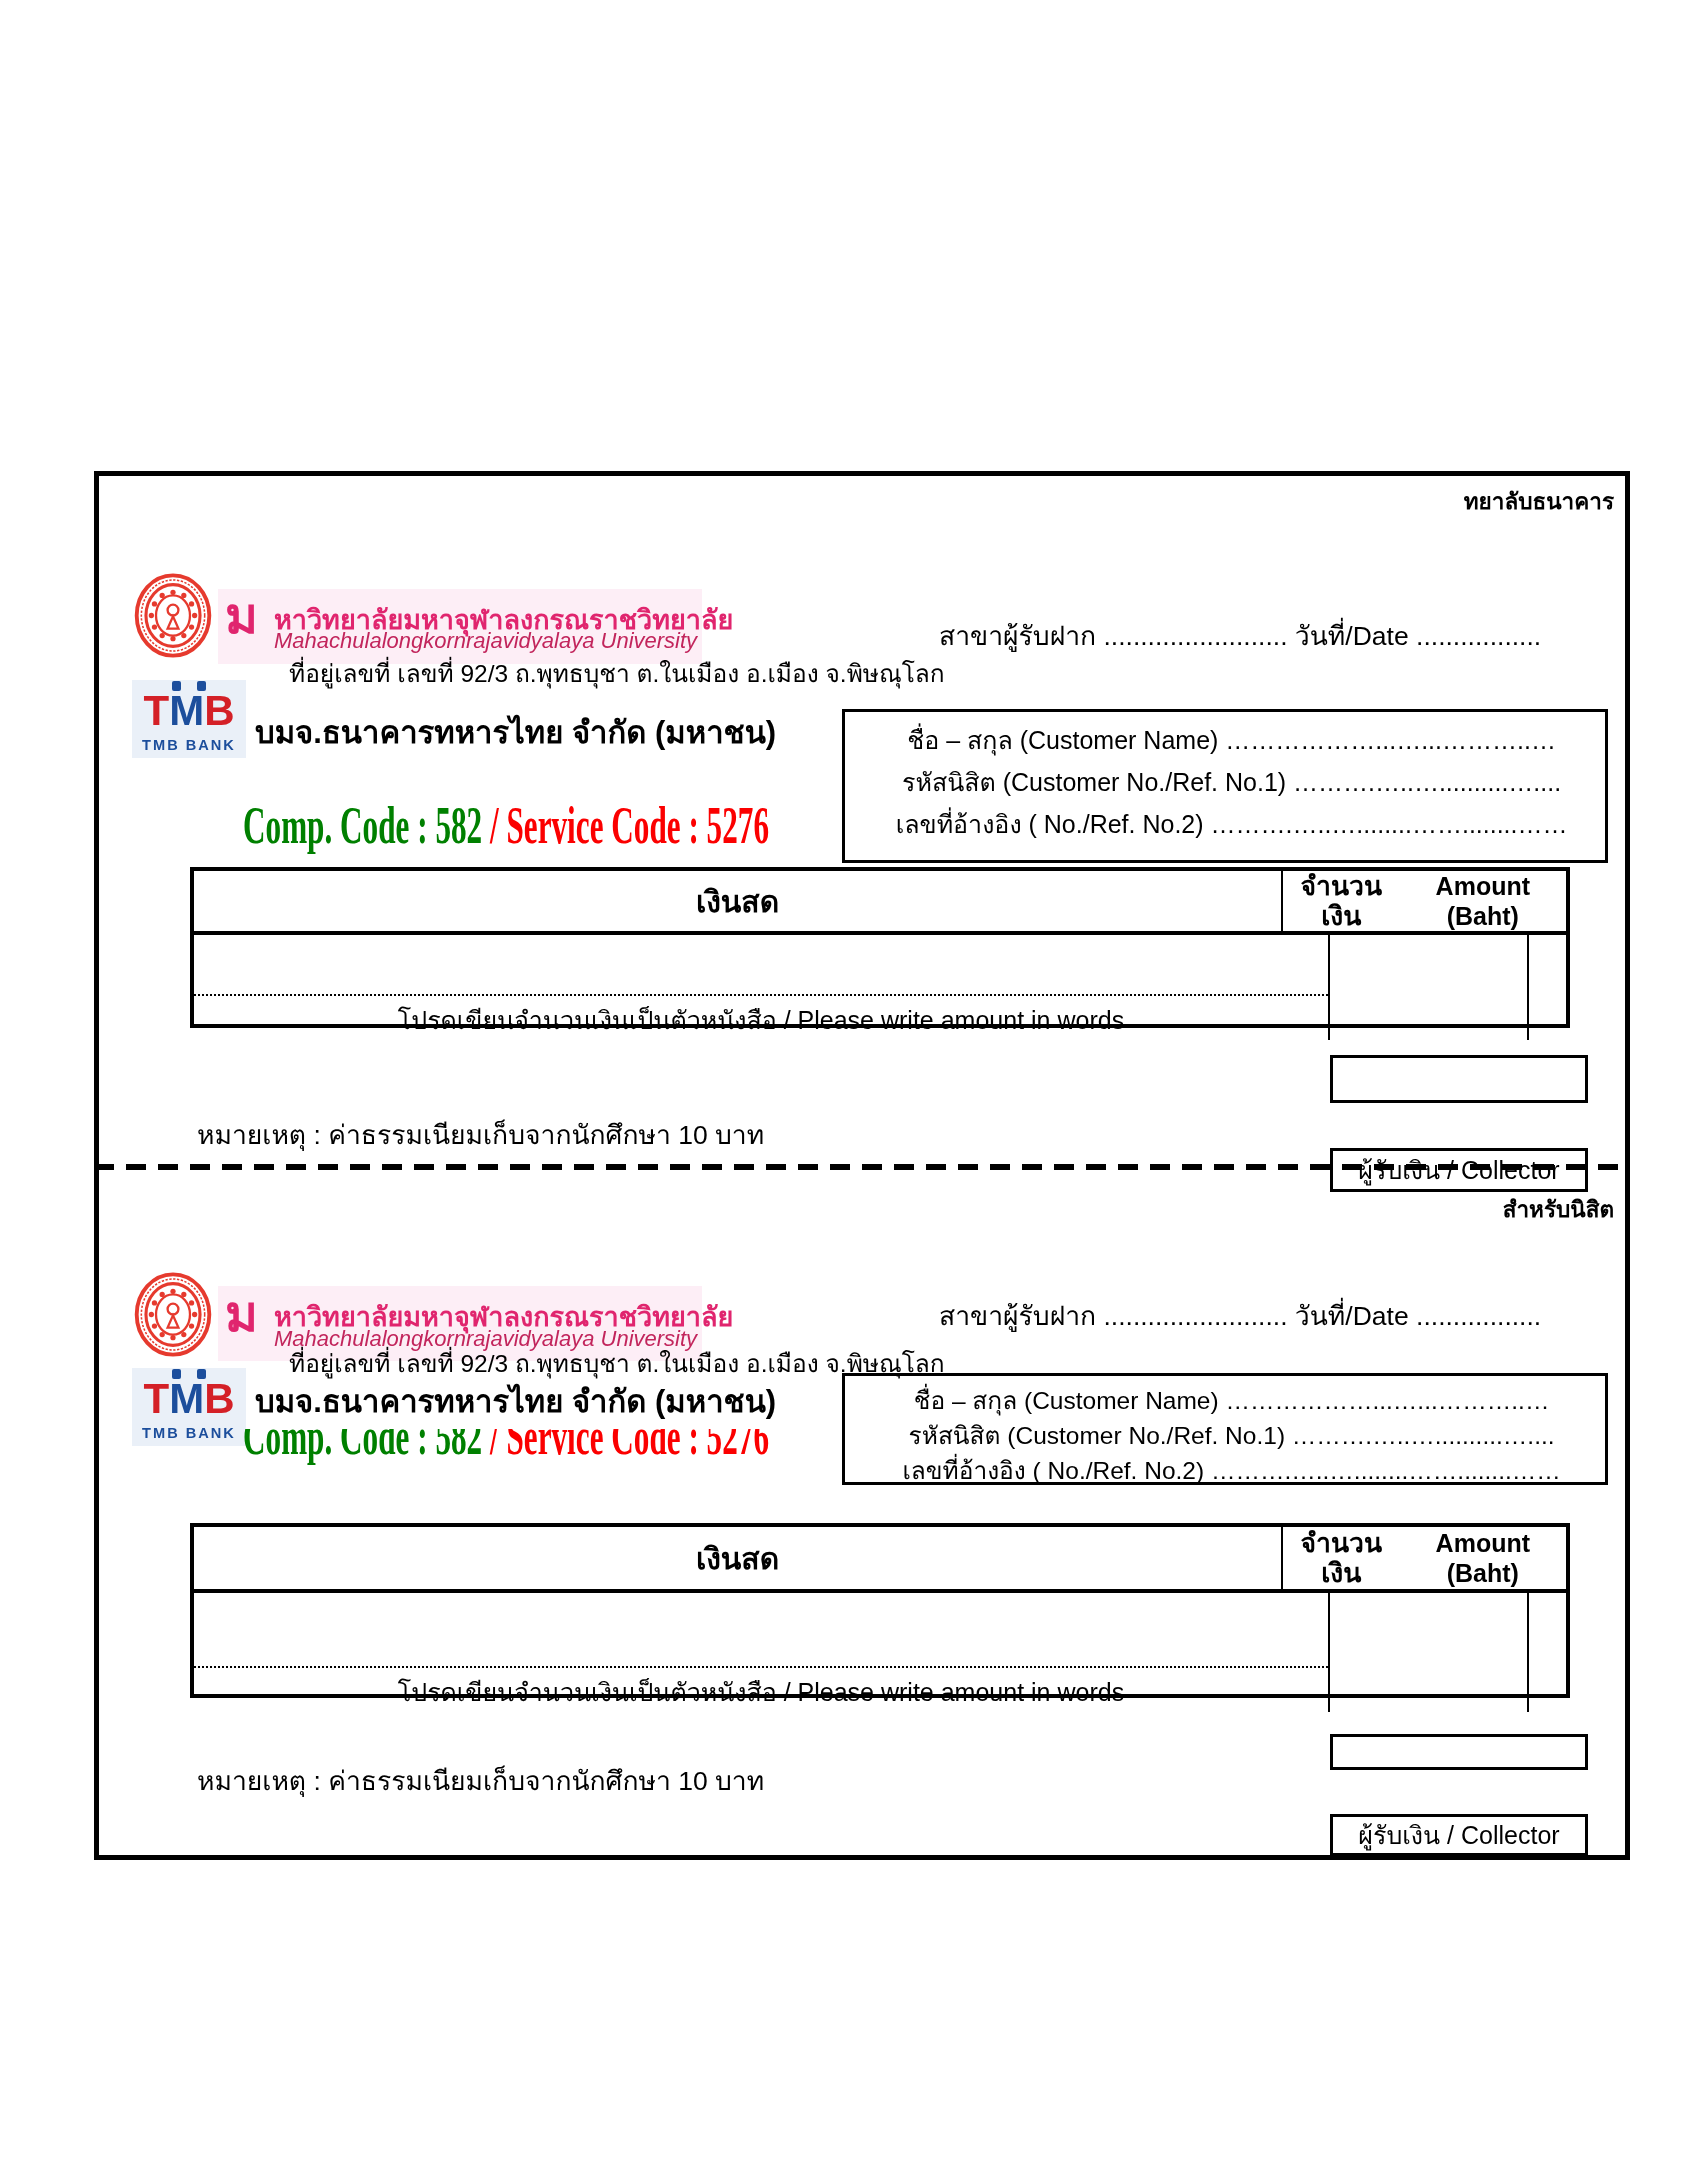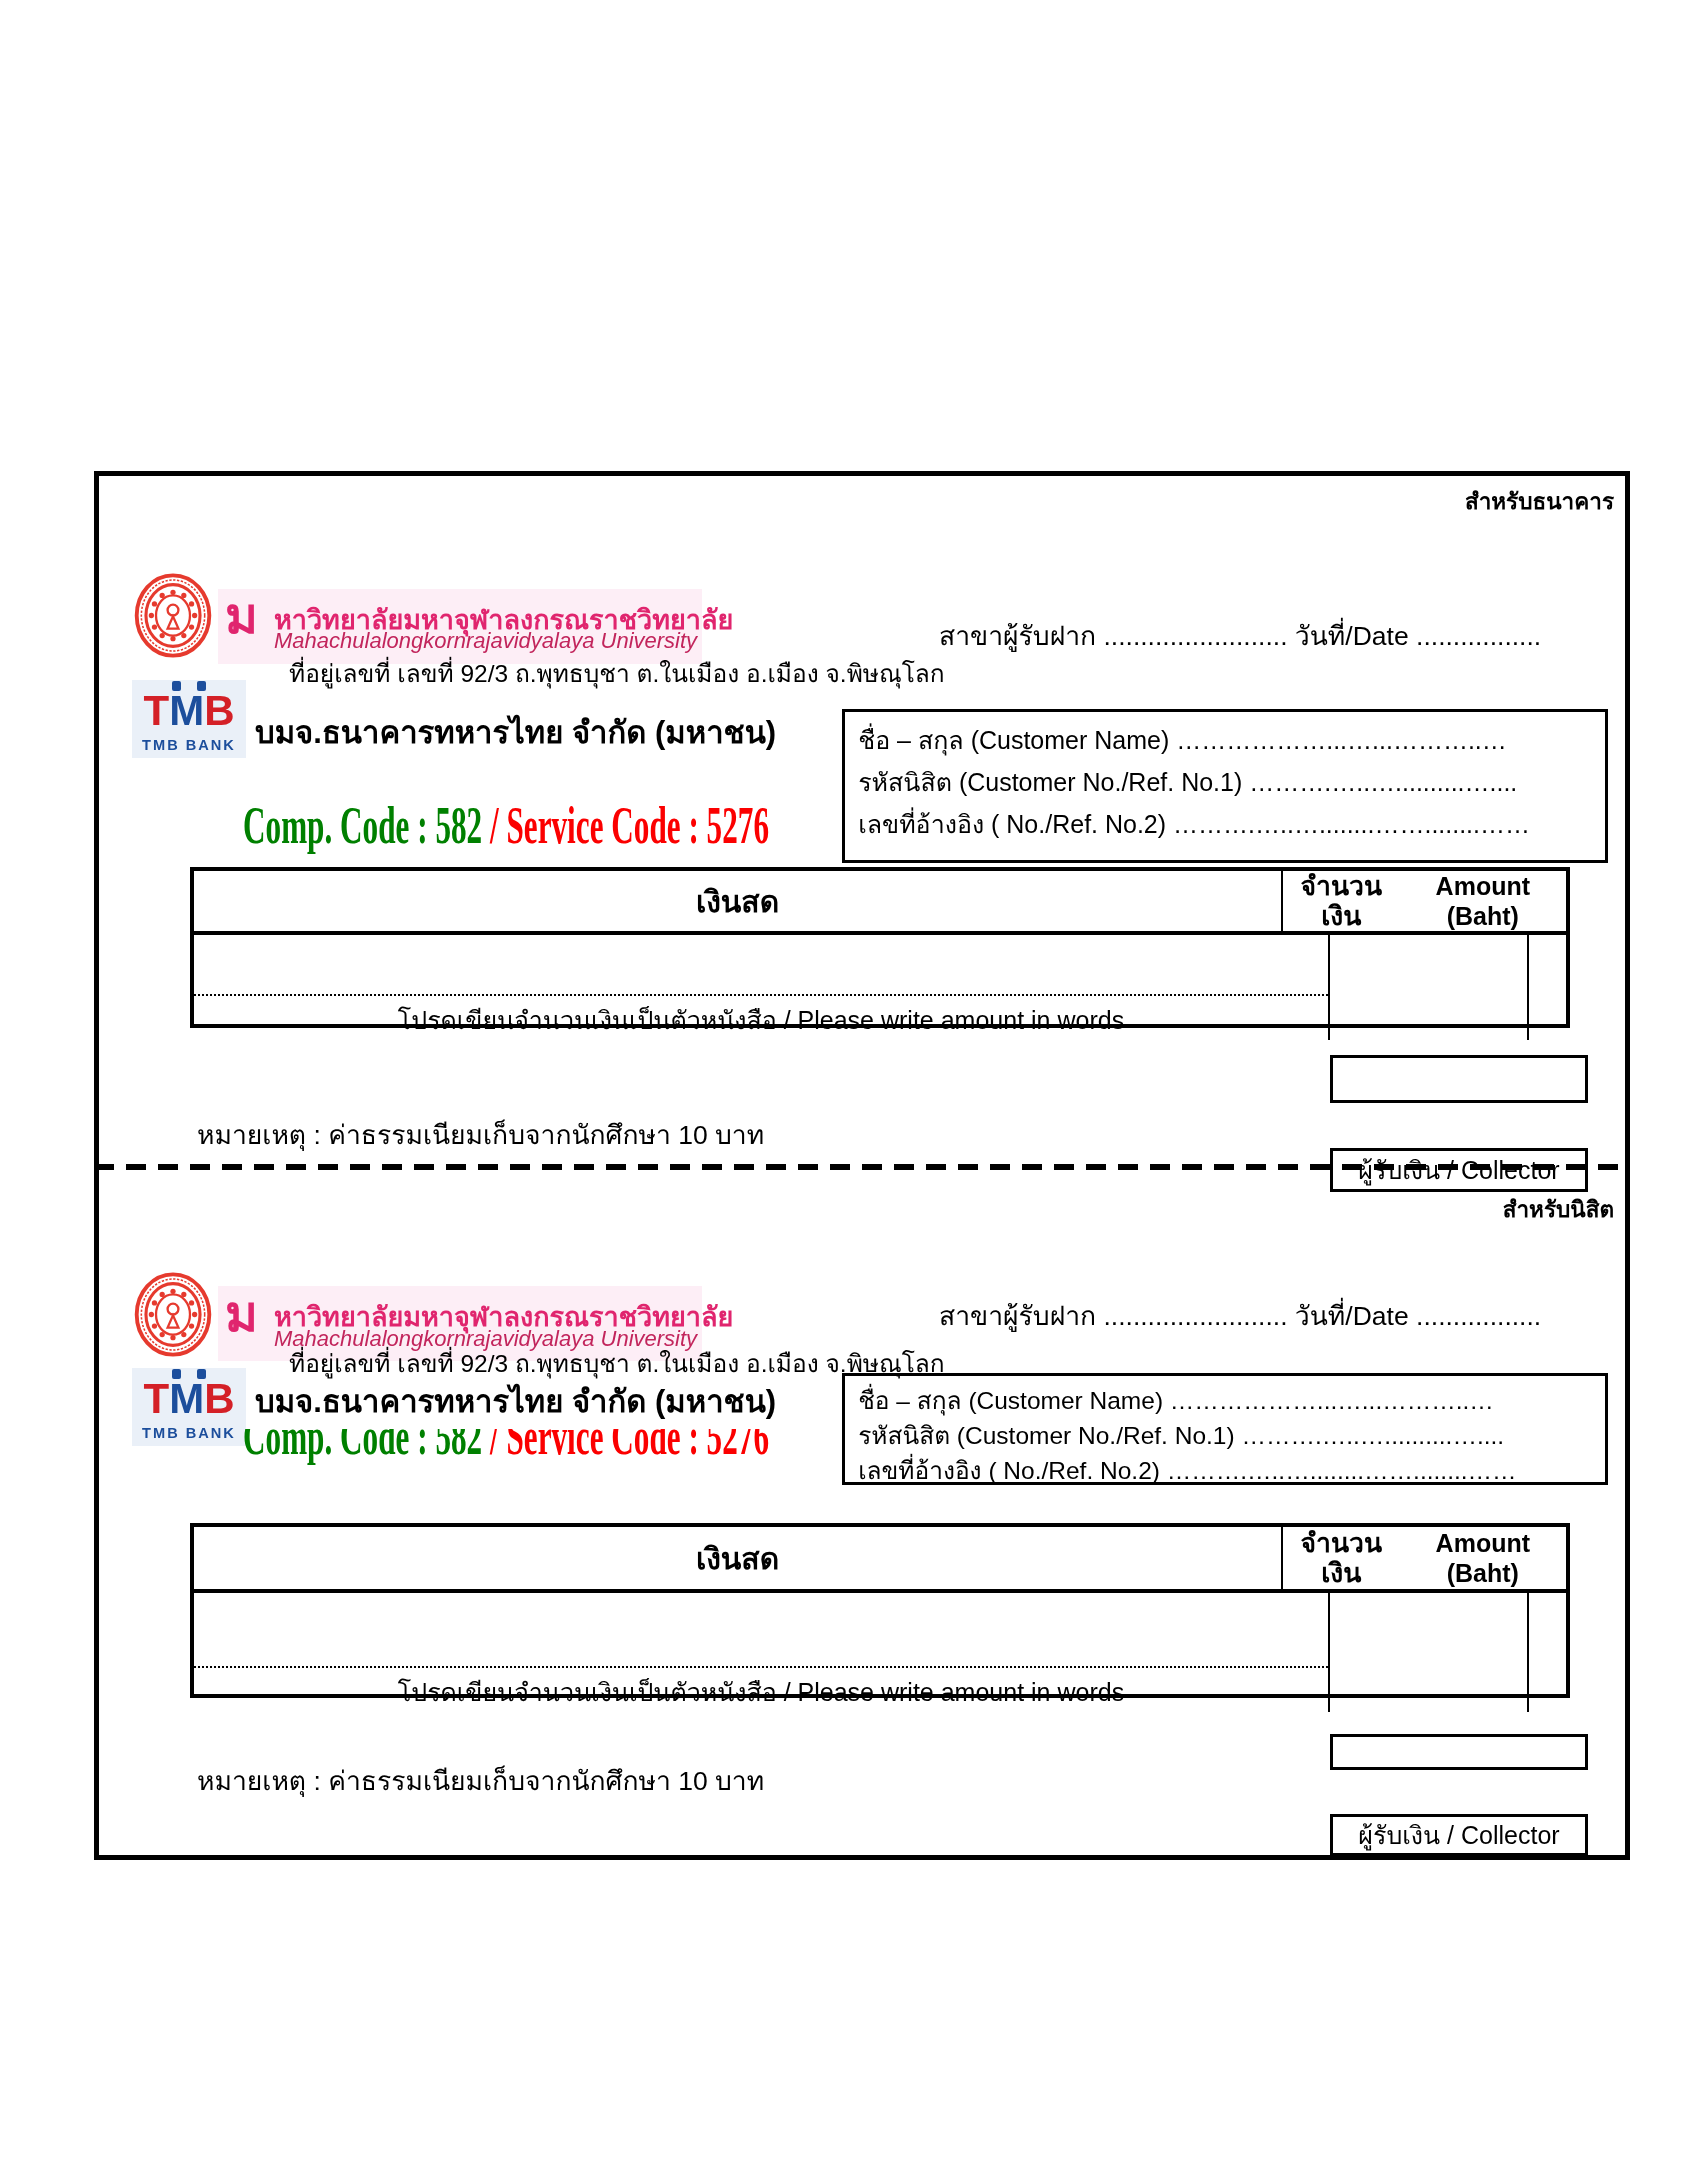--- a/index.html
+++ b/index.html
@@ -29,21 +29,21 @@
   .tmb-dots{position:absolute;top:1.3px;left:40px;width:34px;display:flex;justify-content:space-between;}
   .tmb-dots span{width:9.3px;height:9.3px;background:#1c4e9c;border-radius:2px;display:block;}
   .tmb-sub{font-size:14.6px;font-weight:bold;color:#1c4e9c;letter-spacing:2px;margin-top:4px;white-space:nowrap;}
   .bank-name{font-size:31px;font-weight:bold;white-space:nowrap;}
   
   .ccode{font-family:"Liberation Serif", serif;font-weight:bold;font-size:52px;white-space:nowrap;
          transform:scaleX(0.60);transform-origin:left top;line-height:56px;}
   .clipbox{height:37px;overflow:hidden;width:827px;}
   .clipbox .ccode{margin-top:-20px;}
   
-  .custbox{border:3.3px solid #000;box-sizing:border-box;width:766px;padding:6.6px 0 0 13.2px;overflow:hidden;}
+  .custbox{border:3.3px solid #000;box-sizing:border-box;width:766px;padding:6.6px 0 0 13.2px;overflow:hidden;text-align:center;}
   .custbox div{white-space:nowrap;}
   .cust1{font-size:25px;line-height:42px;}
   .cust2{font-size:24.5px;line-height:35px;}
   
   .pay-table{border:4px solid #000;box-sizing:border-box;width:1380px;display:flex;flex-direction:column;}
   .pt-row{display:flex;flex:1 1 auto;}
   .pt-header{border-bottom:4px solid #000;flex:0 0 auto;}
   .pt-left{width:1136px;border-right:2.6px solid #000;display:flex;flex-direction:column;
            align-items:center;justify-content:center;box-sizing:border-box;}
   .pt-right{flex:1 1 auto;position:relative;display:flex;flex-direction:row;
@@ -62,21 +62,21 @@
 </style>
 </head>
 <body>
 
 <div class="page">
 
   <div class="abs outer-border"></div>
 
   <div class="slip slip1">
 
-    <div class="abs corner-label" style="top:12px;">สำหรับธนาคาร</div>
+    <div class="abs corner-label" style="top:12px;">ทยาลับธนาคาร</div>
 
     <div class="abs univ-bg" style="left:218px;top:118px;width:484px;height:75px;"></div>
     <div class="abs" style="left:134px;top:102px;">
       <svg class="seal" viewBox="0 0 100 110" xmlns="http://www.w3.org/2000/svg">
         <ellipse cx="50" cy="55" rx="47" ry="52" fill="none" stroke="#e63a2e" stroke-width="5"></ellipse>
         <ellipse cx="50" cy="55" rx="41" ry="46" fill="none" stroke="#e63a2e" stroke-width="2" stroke-dasharray="3 2"></ellipse>
         <ellipse cx="50" cy="55" rx="35" ry="40" fill="none" stroke="#e63a2e" stroke-width="4"></ellipse>
         <g fill="#e63a2e">
           <circle cx="50" cy="25" r="3.4"></circle>
             <circle cx="64" cy="29" r="3.4"></circle>

